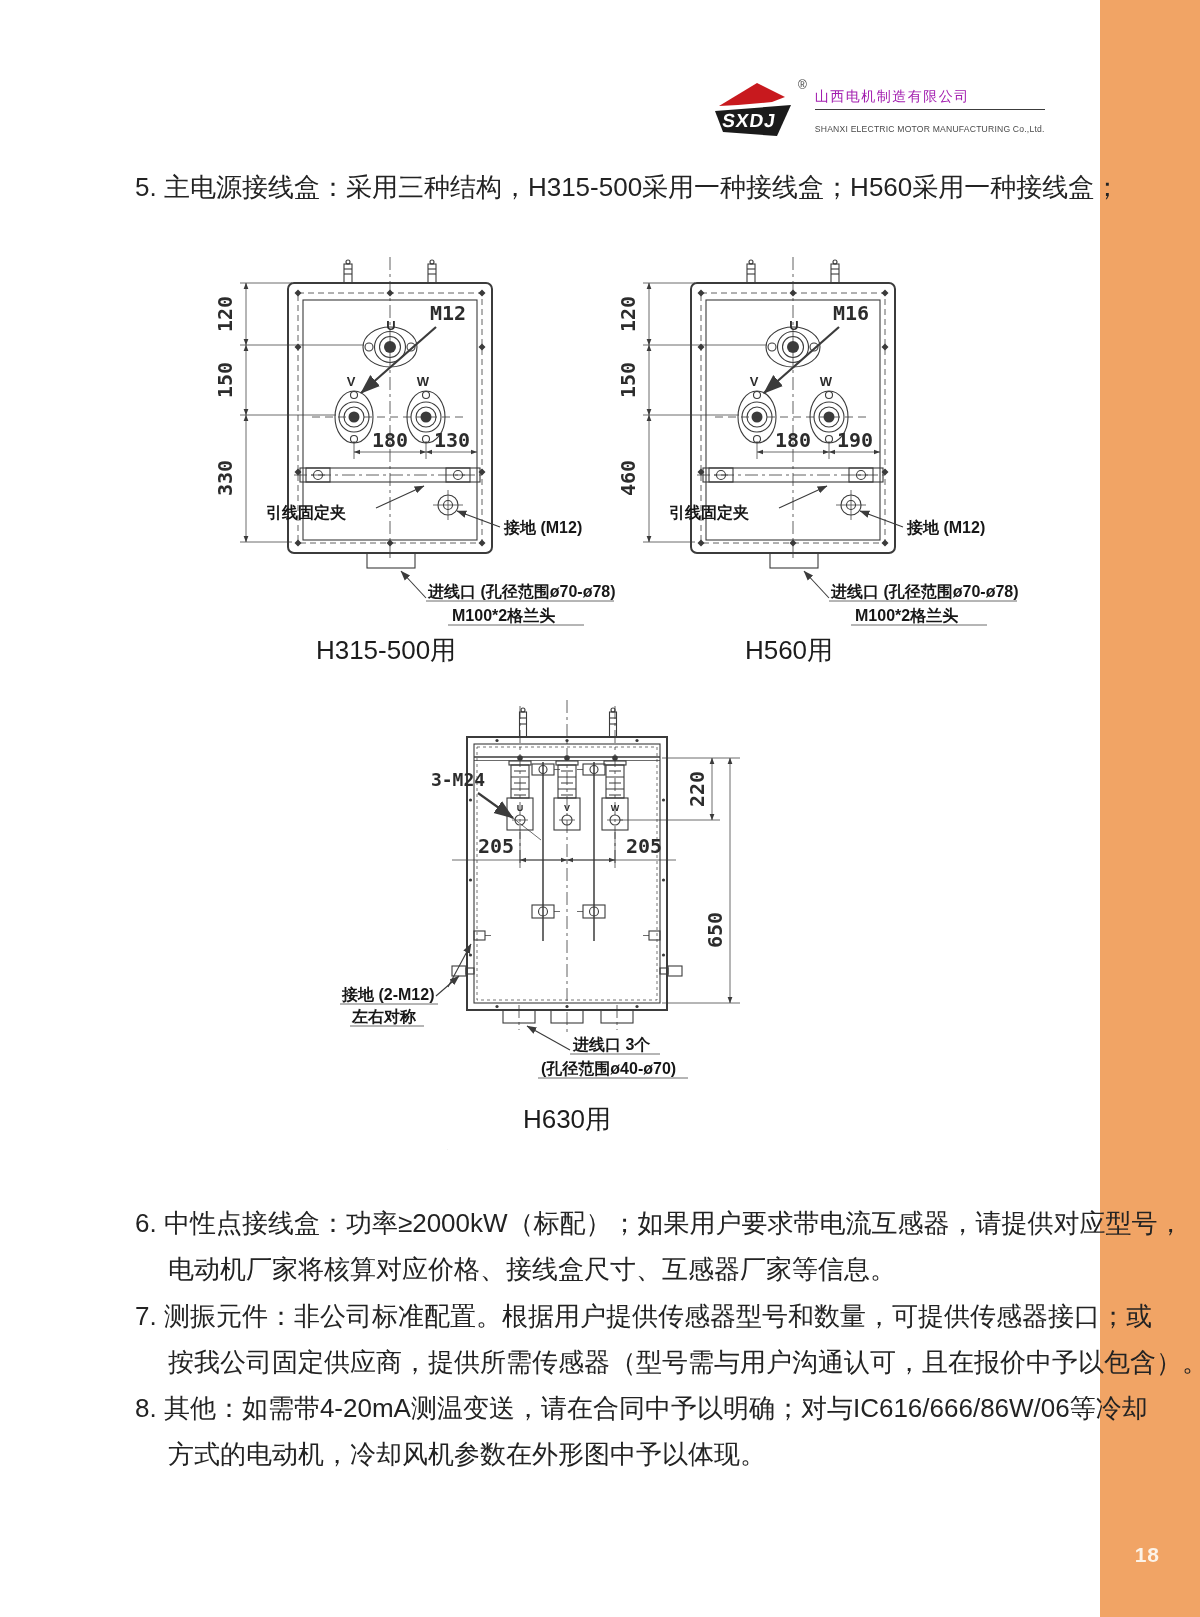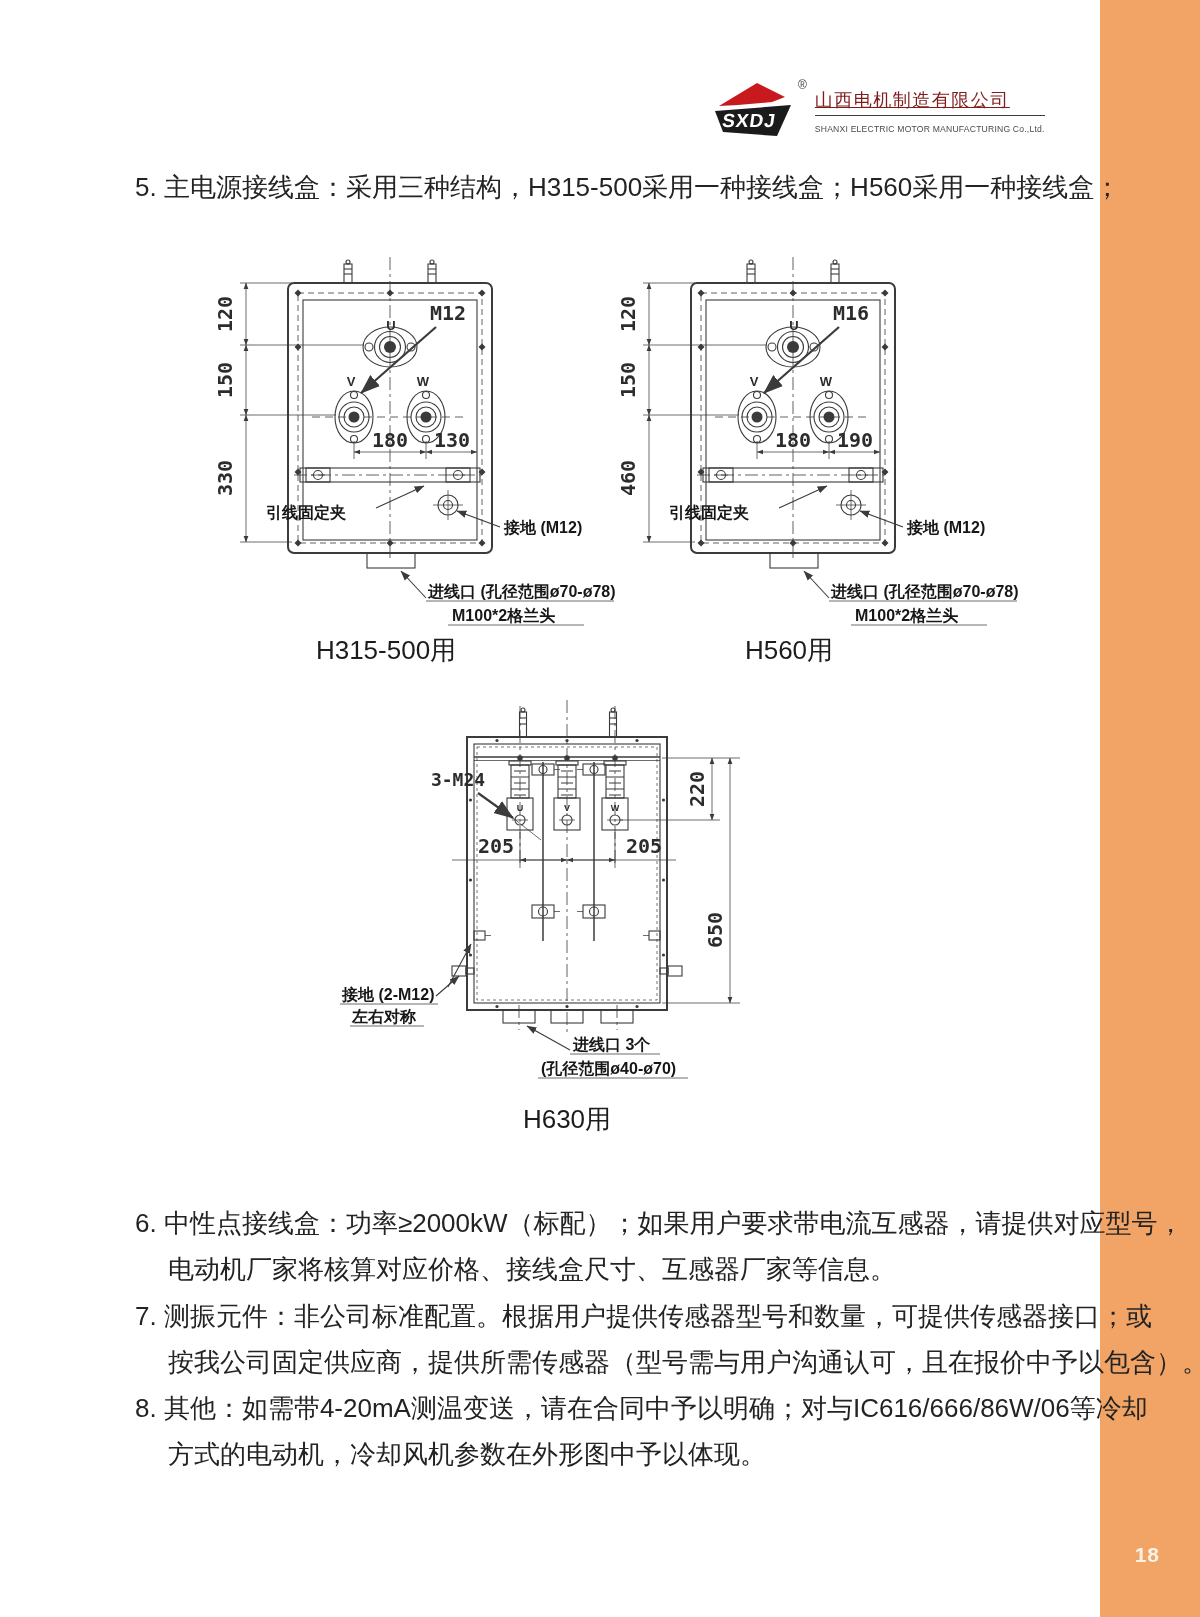--- a/index.html
+++ b/index.html
@@ -6,23 +6,23 @@
   .page{position:relative;width:1200px;height:1617px;background:#ffffff;overflow:hidden;
         font-family:"Liberation Sans","DejaVu Sans",sans-serif;color:#1f1f1f;}
   
   .band{position:absolute;top:0;right:0;width:100px;height:100%;background:#F1A465;}
   .pagenum{position:absolute;right:40px;bottom:50px;font-size:21px;font-weight:bold;color:#FCF3E8;letter-spacing:1px;margin-top:47px;}
   
   .logo{position:absolute;left:712px;top:80px;display:flex;align-items:flex-start;}
   .logo-icon{width:84px;height:58px;flex:0 0 auto;}
   .logo-reg{font-size:12px;color:#3c3c3c;margin:-2px 8px 0 2px;}
   .logo-text{margin-top:8px;}
-  .logo-cn{font-size:18px;letter-spacing:1.5px;color:#7f1d1d;white-space:nowrap;text-decoration:underline;}
+  .logo-cn{font-size:14px;letter-spacing:1.5px;color:#a21caf;white-space:nowrap;}
   .logo-en{font-size:8.6px;letter-spacing:0.2px;color:#4a4a4a;white-space:nowrap;
-           border-top:1.5px solid #3c3c3c;margin-top:3px;padding-top:8px;}
+           border-top:1.5px solid #3c3c3c;margin-top:3px;padding-top:14px;}
   
   .tblock{position:absolute;left:135px;font-size:26px;line-height:49px;color:#232323;}
   .tblock .l2{padding-left:33px;}
   .tblock div{white-space:nowrap;}
   #items678{top:1200px;line-height:46.3px;}
   #item5{top:163px;}
   
   #diag{position:absolute;left:130px;top:245px;}
   #diag line,#diag rect,#diag circle,#diag ellipse,#diag path,#diag polyline{
       stroke:#3b3b3b;fill:none;stroke-width:1.1;}

